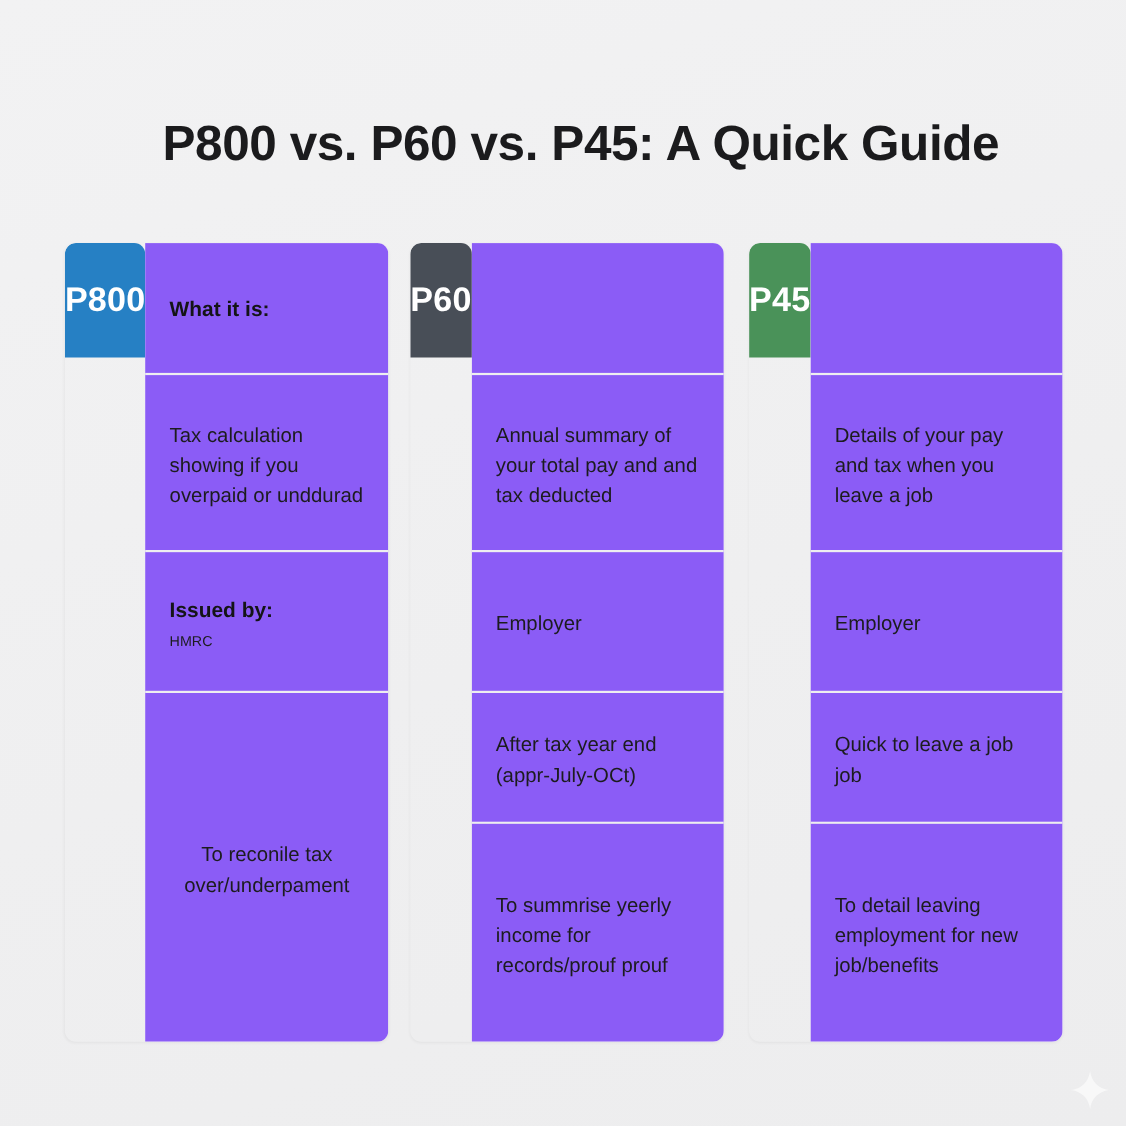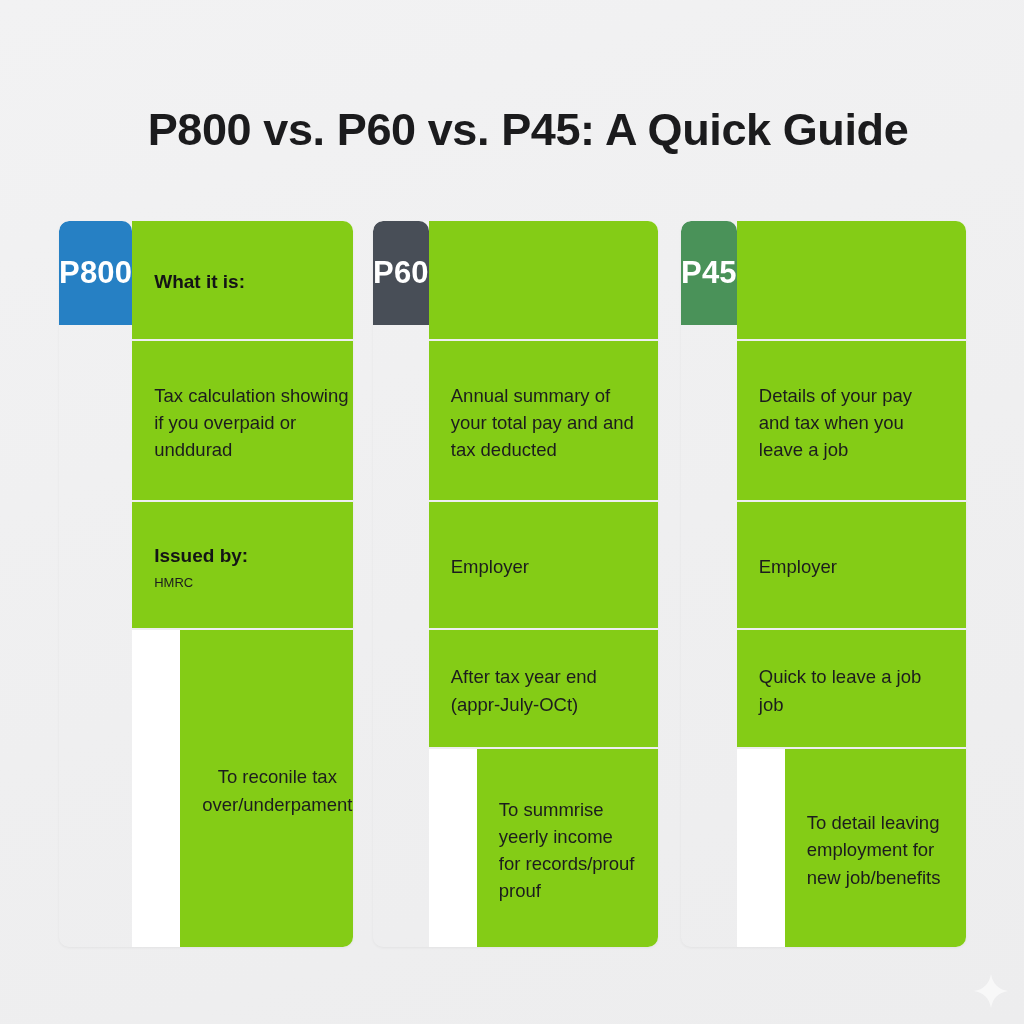--- a/index.html
+++ b/index.html
@@ -75,32 +75,32 @@
   .col-head.green { background: #4a9259; }
 
   .col-body {
     flex: 1;
     display: flex;
     flex-direction: column;
     background: #ffffff;
   }
 
   .cell {
-    background: #84cc16;
+    background: #8b5cf6;
     border-bottom: 2px solid #eeeef0;
     padding: 22px 22px 18px 22px;
     display: flex;
     flex-direction: column;
     justify-content: center;
     color: #1c1c1e;
     font-size: 18.5px;
     line-height: 1.47;
   }
 
-  .cell:last-child { border-bottom: none; margin-left: 48px; }
+  .cell:last-child { border-bottom: none; }
 
   
   .r1 { height: 120px; }
   .r2 { height: 161px; }
   .r3 { height: 128px; }
   .r4 { height: 119px; }
   .r5 { height: 134px; flex: 1; }
 
   .cell-label {
     font-weight: bold;

